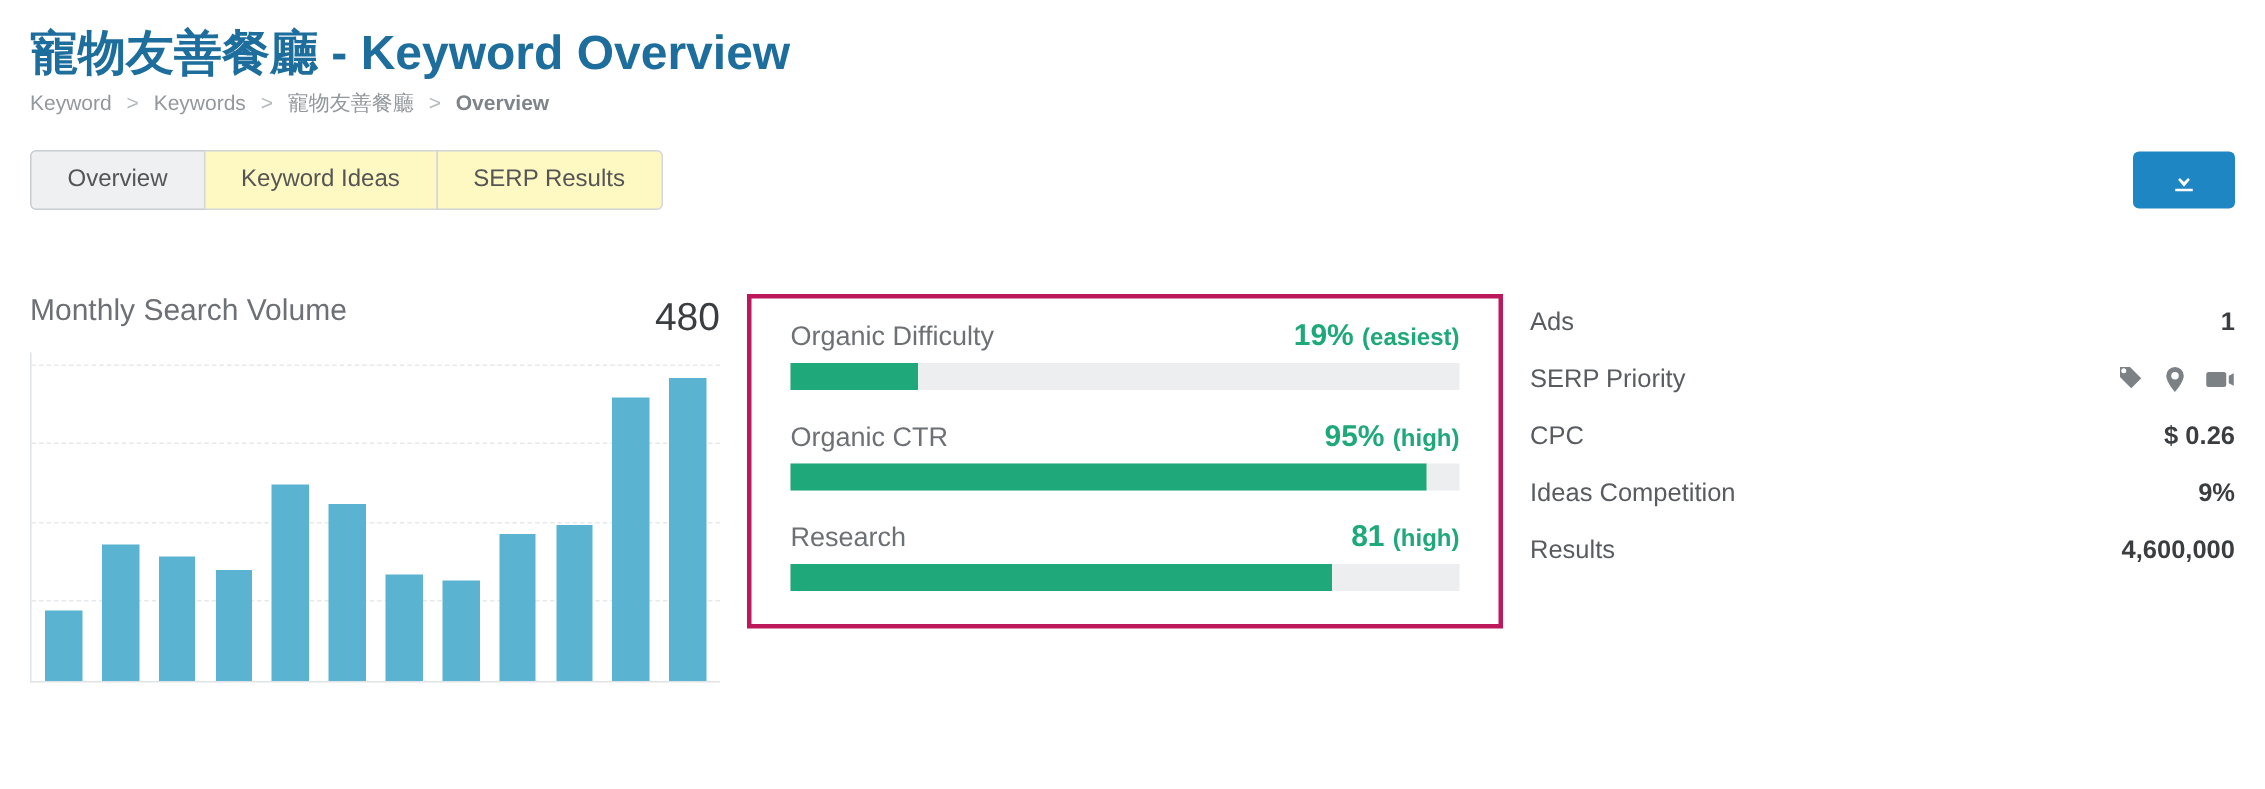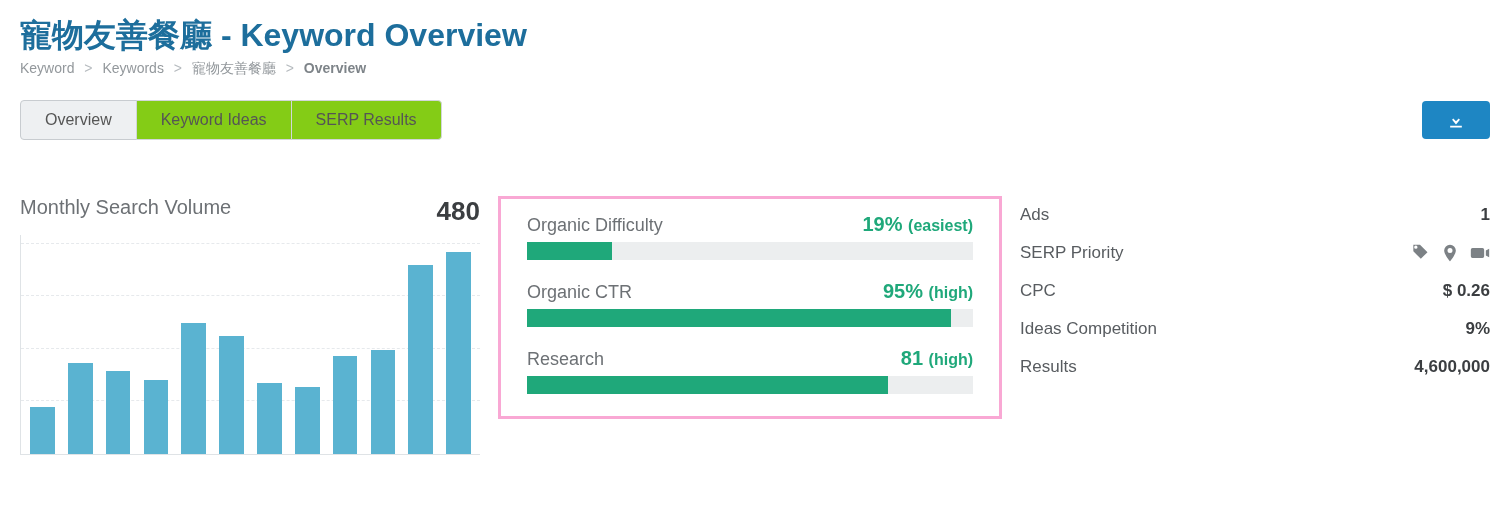--- a/index.html
+++ b/index.html
@@ -14,21 +14,21 @@
   .page-title { font-size:32px; font-weight:700; color:#1d6e9c; margin:4px 0 2px 0; }
   .breadcrumb { font-size:14px; color:#8c9094; margin:2px 0 22px 0; }
   .breadcrumb span.sep { margin:0 6px; color:#b6bbbf; }
   .breadcrumb .bc-item { color:#93989c; }
   .breadcrumb .bc-current { font-weight:700; color:#7e8489; }
 
   .toolbar-row { display:flex; align-items:center; justify-content:space-between; }
   .tab-group { display:flex; }
   .tab-btn {
     border:1px solid #d2d6da;
-    background:#84cc16;
+    background:#fef9c3;
     color:#555;
     font-size:16px;
     padding:10px 24px;
     cursor:pointer;
     margin-left:-1px;
   }
   .tab-btn:first-child { border-radius:4px 0 0 4px; margin-left:0; }
   .tab-btn:last-child  { border-radius:0 4px 4px 0; }
   .tab-btn.active { background:#eef0f2; border-color:#c8ccd0; }
 
@@ -36,27 +36,27 @@
     background:#1e86c3;
     width:68px; height:38px;
     border-radius:4px;
     display:flex; align-items:center; justify-content:center;
     cursor:pointer;
   }
   .dl-btn svg { fill:#fff; width:20px; height:20px; }
 
   .panels { display:flex; gap:18px; margin-top:56px; align-items:flex-start; }
   .col-chart { flex:0 0 460px; }
-  .col-bars  { flex:0 0 504px; border:3px solid #f9a8d4; padding:14px 26px 18px 26px; }
+  .col-bars  { flex:0 0 504px; border:3px solid #be185d; padding:14px 26px 18px 26px; }
   .col-stats { flex:1; }
 
   
   .chart-header { display:flex; align-items:flex-start; justify-content:space-between; margin-bottom:6px;}
   .section-label { font-size:20px; color:#6d7175; font-weight:400;}
-  .big-number { font-size:26px; font-weight:700; color:#3b3e41; }
+  .big-number { font-size:26px; font-weight:400; color:#3b3e41; }
 
   .bar-chart { position:relative; height:220px; border-left:1px solid #dfe3e6; border-bottom:1px solid #dfe3e6; margin-top:8px; }
   .gridlines .gl { position:absolute; left:0; right:0; border-top:1px dashed #e6e9ec; }
   .bars { position:absolute; left:0; right:0; bottom:0; display:flex; align-items:flex-end; gap:3%; padding:0 2% 0 2%; height:100%; }
   .bars .bar { flex:1; background:#5ab3d1; }
 
   
   .metric { margin-bottom:20px; }
   .metric-head { display:flex; align-items:baseline; justify-content:space-between; margin-bottom:6px;}
   .metric-name { font-size:18px; color:#6d7175; }

